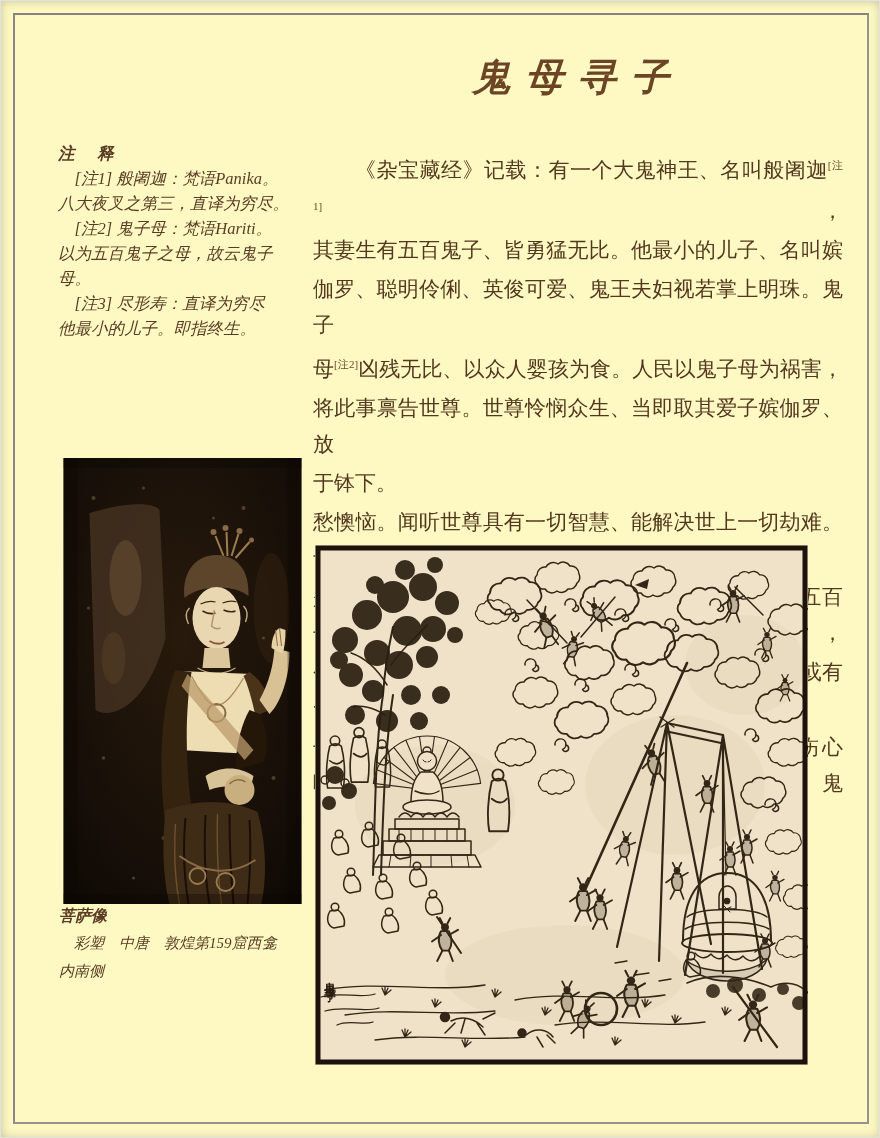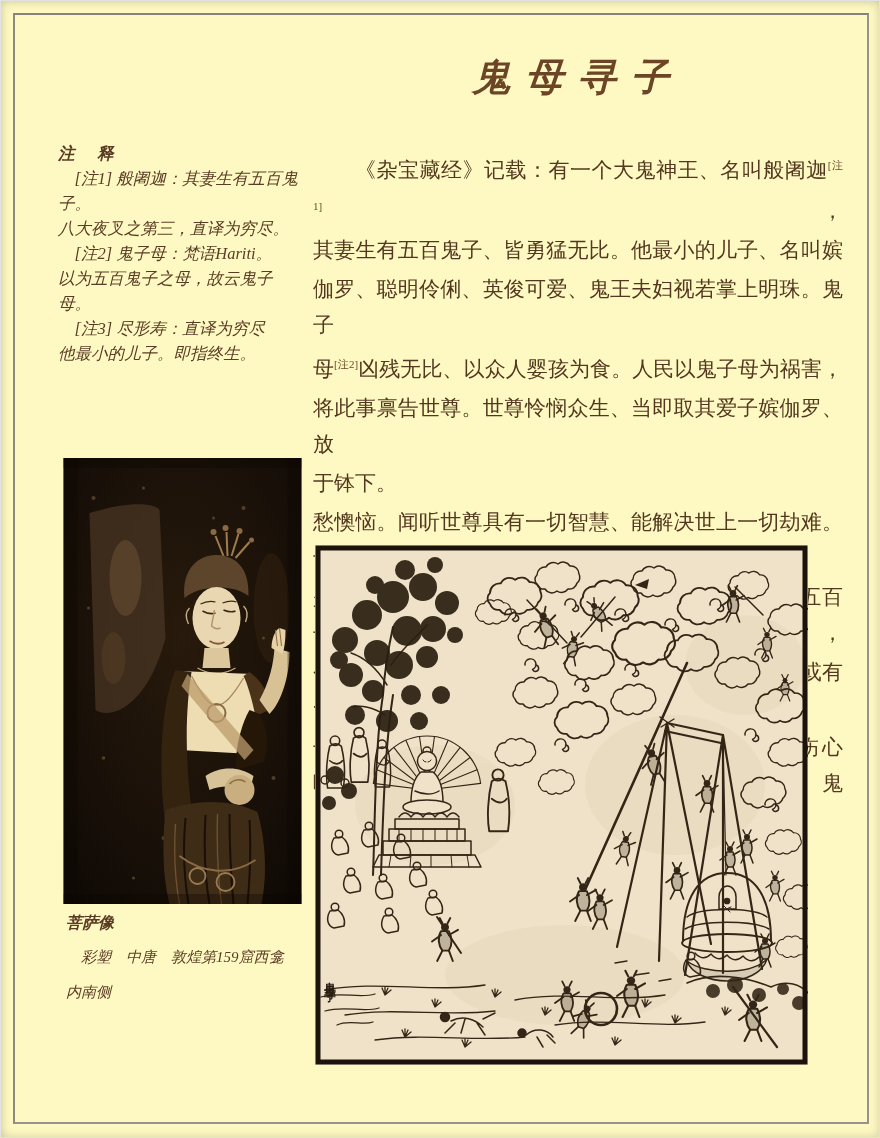--- a/index.html
+++ b/index.html
@@ -22,38 +22,38 @@
   .main-text p{margin:3px;text-align:justify;}
   .main-text p.fill{text-align-last:justify;}
   .main-text p.ind{text-indent:2em;}
   .main-text sup{font-size:11px;color:#6b4a2a;letter-spacing:0;}
 
   .statue{position:absolute;left:63px;top:458px;width:239px;height:446px;}
   .statue svg{display:block;width:100%;height:100%;}
   .statue-caption{position:absolute;left:58px;top:901px;width:255px;color:#5a3c24;
     font-size:15px;line-height:27px;font-style:italic;}
   .statue-caption .ct{font-weight:700;font-size:16px;}
-  .statue-caption p{margin:8px;}
+  .statue-caption p{margin:1px;}
 
   .illustration{position:absolute;left:315px;top:545px;width:493px;height:520px;}
   .illustration svg{display:block;width:100%;height:100%;}
   .vlabel{position:absolute;left:7px;top:428px;writing-mode:vertical-rl;text-orientation:upright;
     font-size:11.5px;letter-spacing:3px;color:#2a1d10;font-weight:700;}
 </style>
 </head>
 <body>
 
 <div class="sheet">
   <div class="page-frame"></div>
 
   <h1 class="title">鬼母寻子</h1>
 
   <div class="notes">
     <p class="nh">注　释</p>
-    <p>　[注1] 般阇迦：其妻生有五百鬼子。</p>
+    <p>　[注1] 般阇迦：梵语Panika。</p>
     <p>八大夜叉之第三，直译为穷尽。</p>
     <p>　[注2] 鬼子母：梵语Hariti。</p>
     <p>以为五百鬼子之母，故云鬼子</p>
     <p>母。</p>
     <p>　[注3] 尽形寿：直译为穷尽</p>
     <p>他最小的儿子。即指终生。</p>
   </div>
 
   <div class="main-text">
     <p class="bodyline ind fill">《杂宝藏经》记载：有一个大鬼神王、名叫般阇迦<sup>[注1]</sup>，</p>

